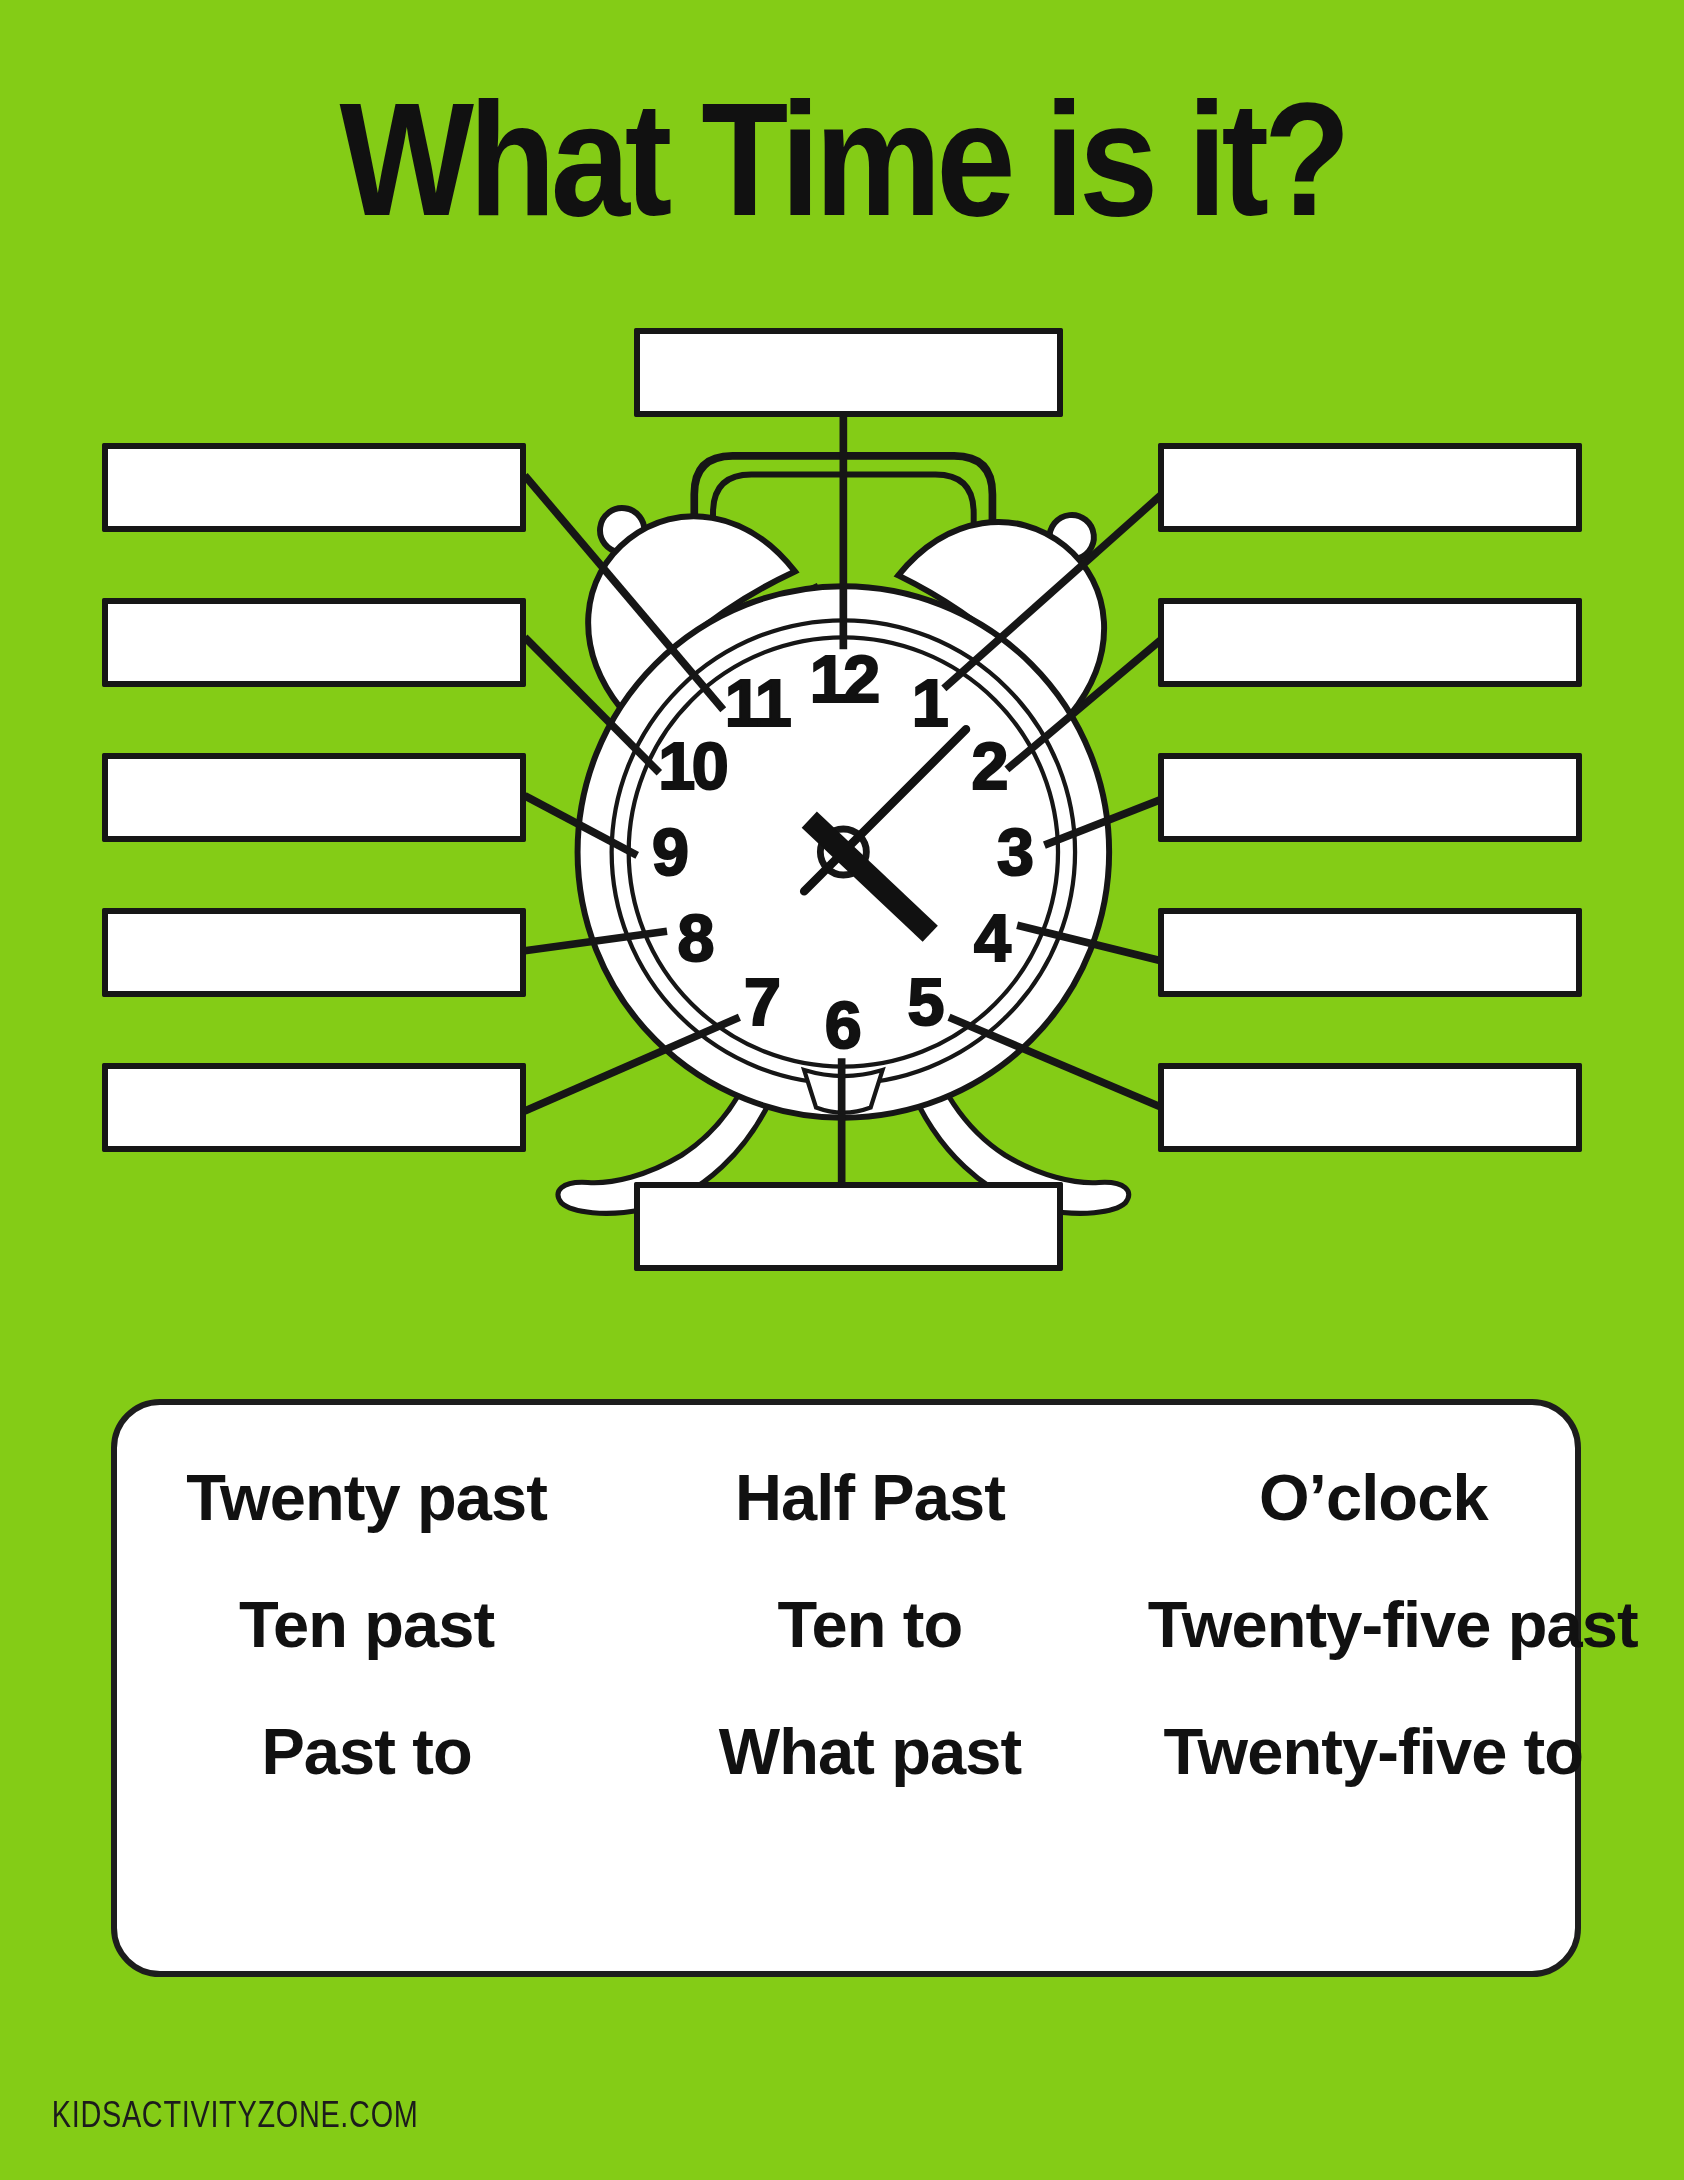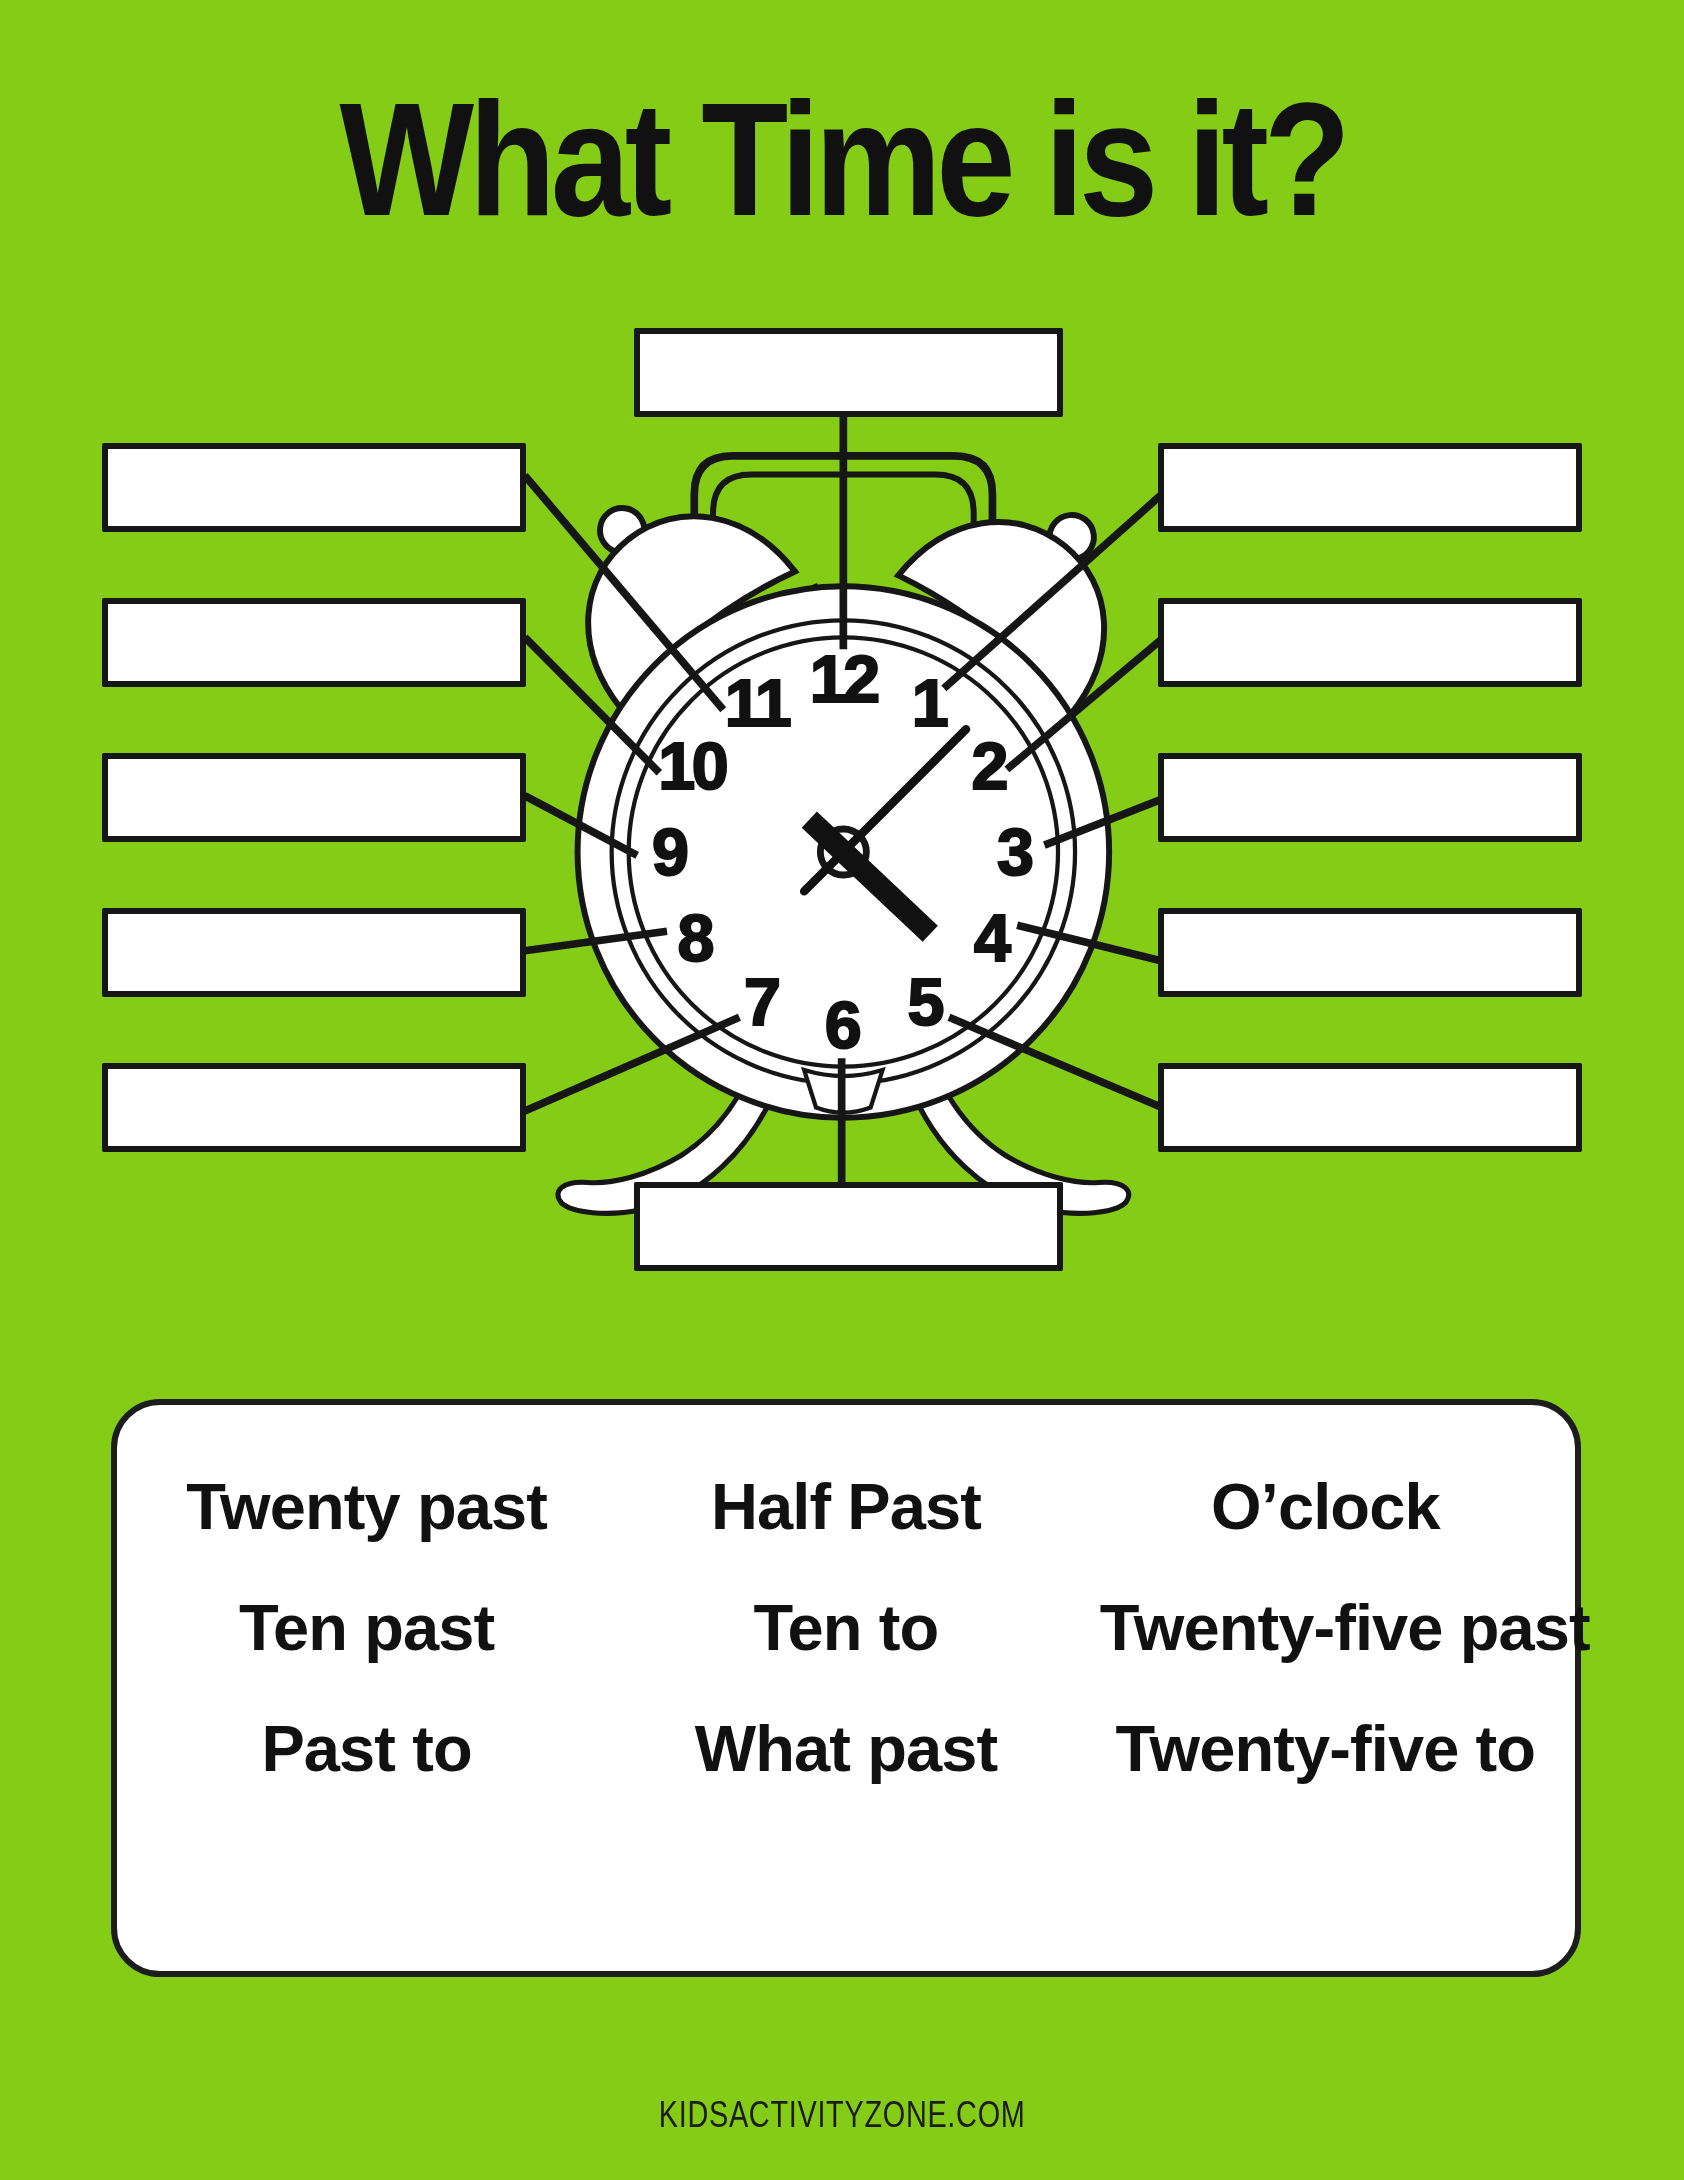--- a/index.html
+++ b/index.html
@@ -44,31 +44,32 @@
     box-sizing:border-box;
     width:1470px;height:578px;
     border:6px solid #1d1d1d;
     border-radius:49px;
     background:#fff;
     display:grid;
     grid-template-columns:32% 36% 32%;
     grid-template-rows:1fr 1fr 1fr 1fr;
     align-items:center;
     padding:41px 24px;
+    gap:24px;
   }
   .wb-cell{
     text-align:center;
     font-size:65px;font-weight:bold;color:#111;
     letter-spacing:-0.9px;
     white-space:nowrap;
   }
   
   .footer{
     position:absolute;left:0;top:2094px;width:100%;
-    text-align:center;
+    text-align:left;
   }
   .footer span{
     display:inline-block;
     font-size:37px;color:#1c1c1c;
     transform:scaleX(0.78);
     transform-origin:center;
     letter-spacing:0.9px;
   }
   
   .ink{stroke:#161616;fill:none;}

